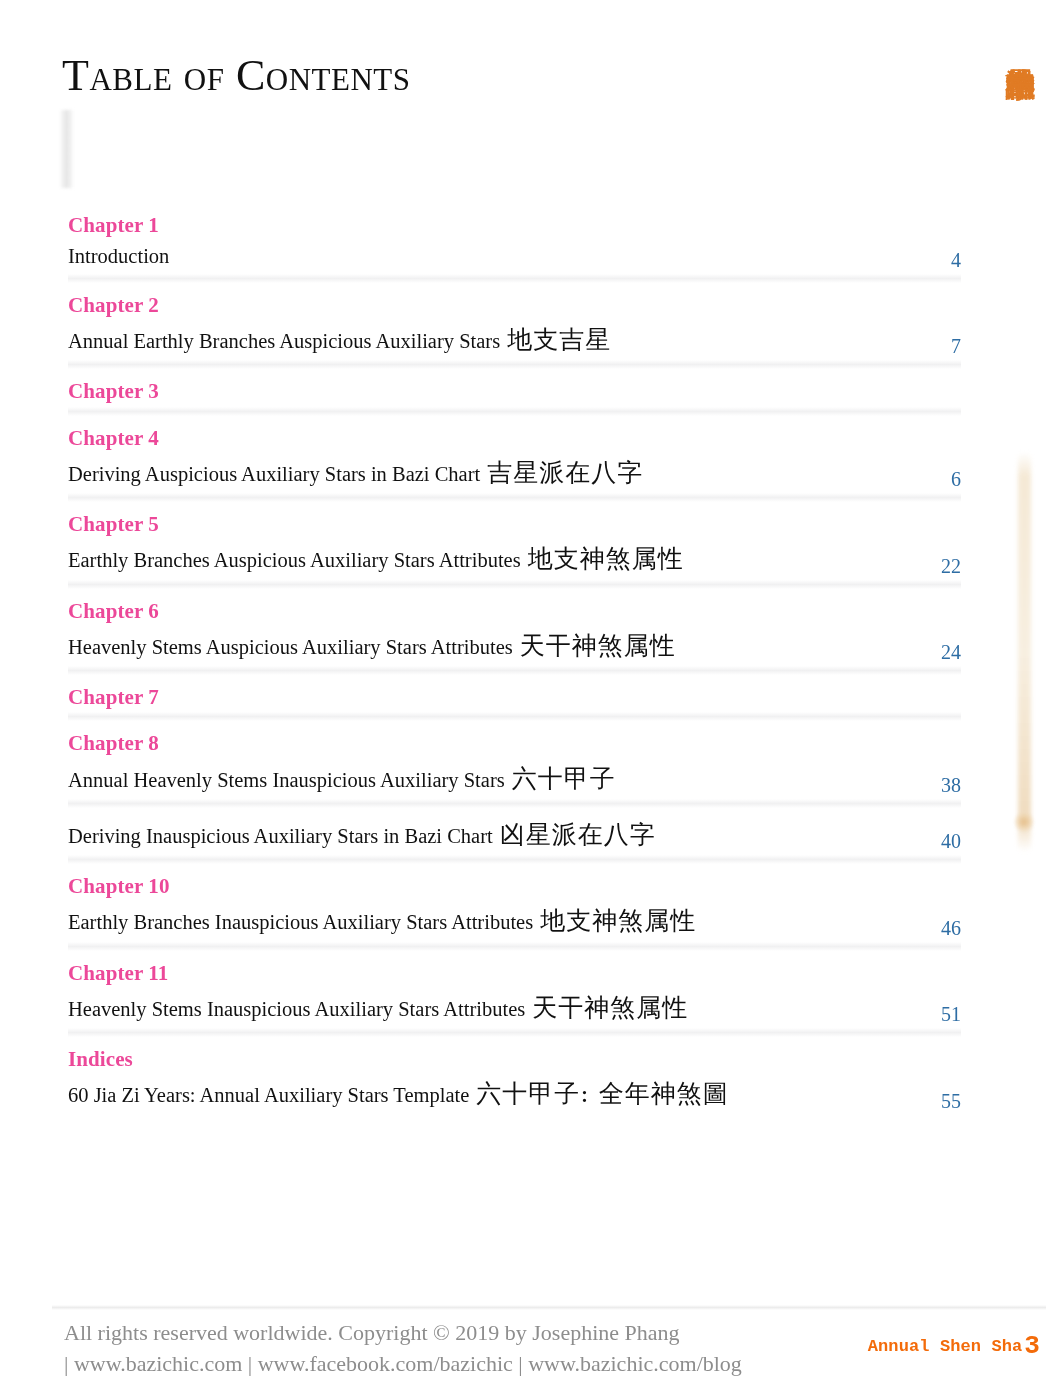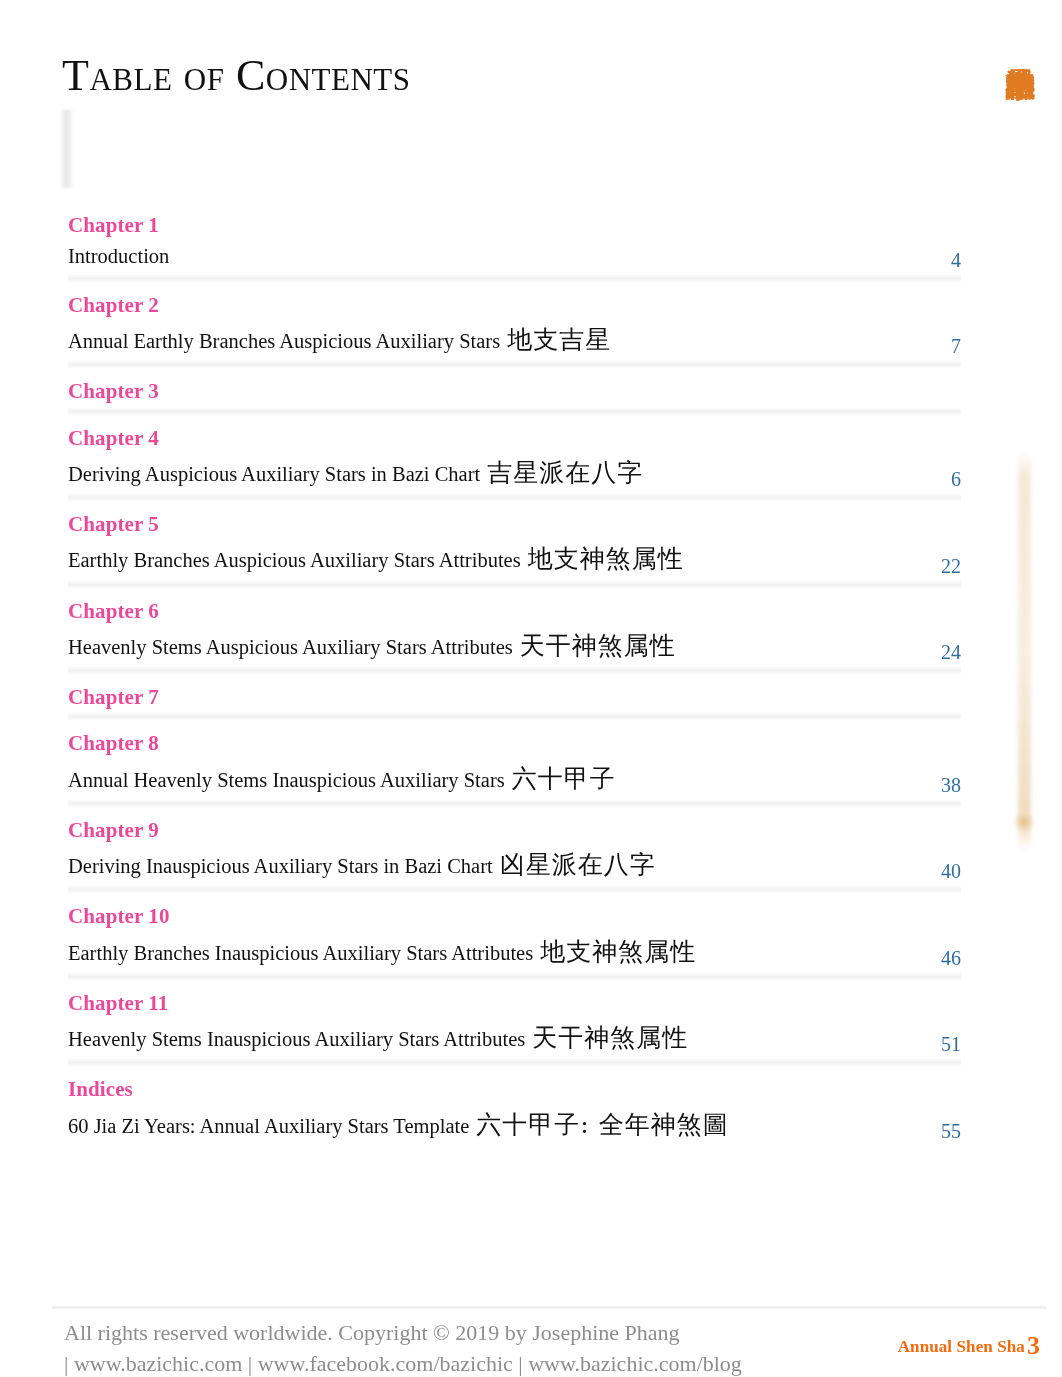--- a/index.html
+++ b/index.html
@@ -192,21 +192,21 @@
     font-size: 22px;
     color: #8d8d8d;
     line-height: 1.42;
     white-space: nowrap;
   }
 
   .footer-brand {
     position: absolute;
     right: 22px;
     top: 26px;
-    font-family: Liberation Serif, serif;
+    font-family: Liberation Mono, monospace;
     font-weight: bold;
     font-size: 17px;
     color: #f36b0a;
     letter-spacing: 0.1px;
     white-space: nowrap;
   }
 
   .footer-brand .pagenum {
     font-size: 26px;
     font-weight: bold;
@@ -266,21 +266,20 @@
         <div class="chapter-label">Chapter 7</div>
       </div>
       <div class="toc-entry gap-lg">
         <div class="chapter-label">Chapter 8</div>
         <div class="entry-row">
           <div class="entry-desc"><span>Annual Heavenly Stems Inauspicious Auxiliary Stars</span><span class="cn">六十甲子</span></div>
           <div class="entry-page">38</div>
         </div>
       </div>
       <div class="toc-entry gap-lg">
-        <div class="chapter-label">Chapter 9</div>
         <div class="entry-row">
           <div class="entry-desc"><span>Deriving Inauspicious Auxiliary Stars in Bazi Chart</span><span class="cn">凶星派在八字</span></div>
           <div class="entry-page">40</div>
         </div>
       </div>
       <div class="toc-entry gap-lg">
         <div class="chapter-label">Chapter 10</div>
         <div class="entry-row">
           <div class="entry-desc"><span>Earthly Branches Inauspicious Auxiliary Stars Attributes</span><span class="cn">地支神煞属性</span></div>
           <div class="entry-page">46</div>

